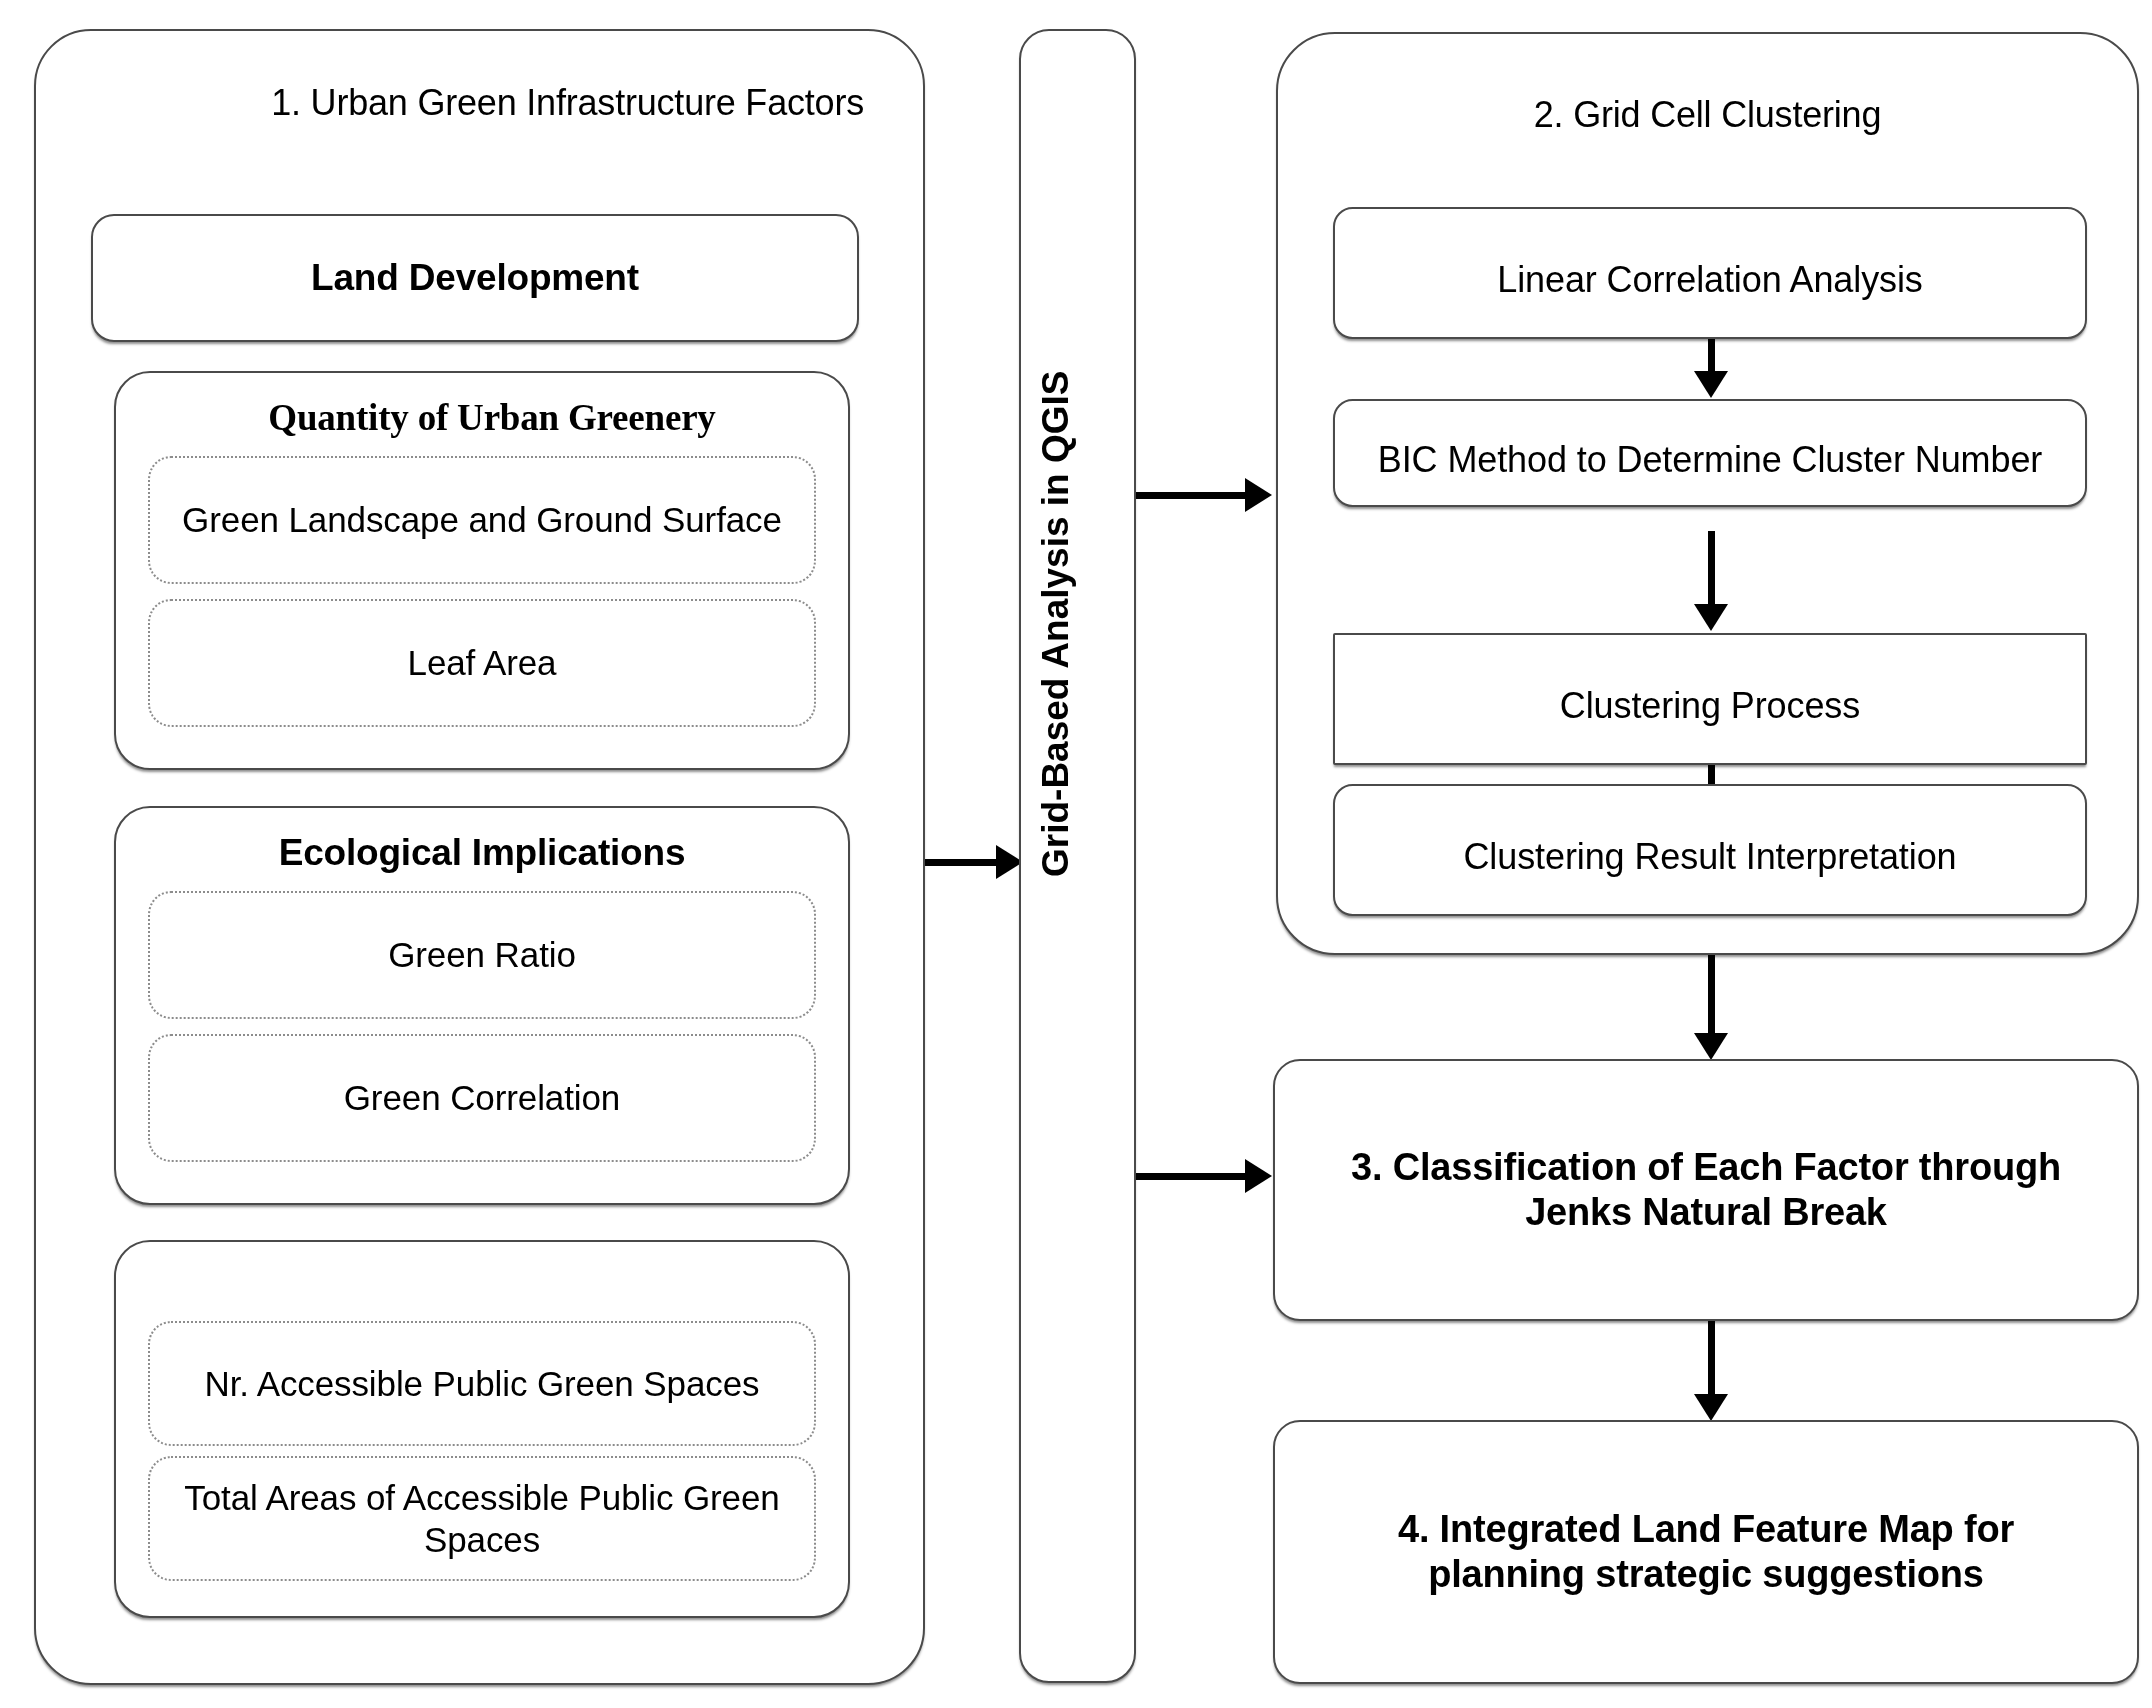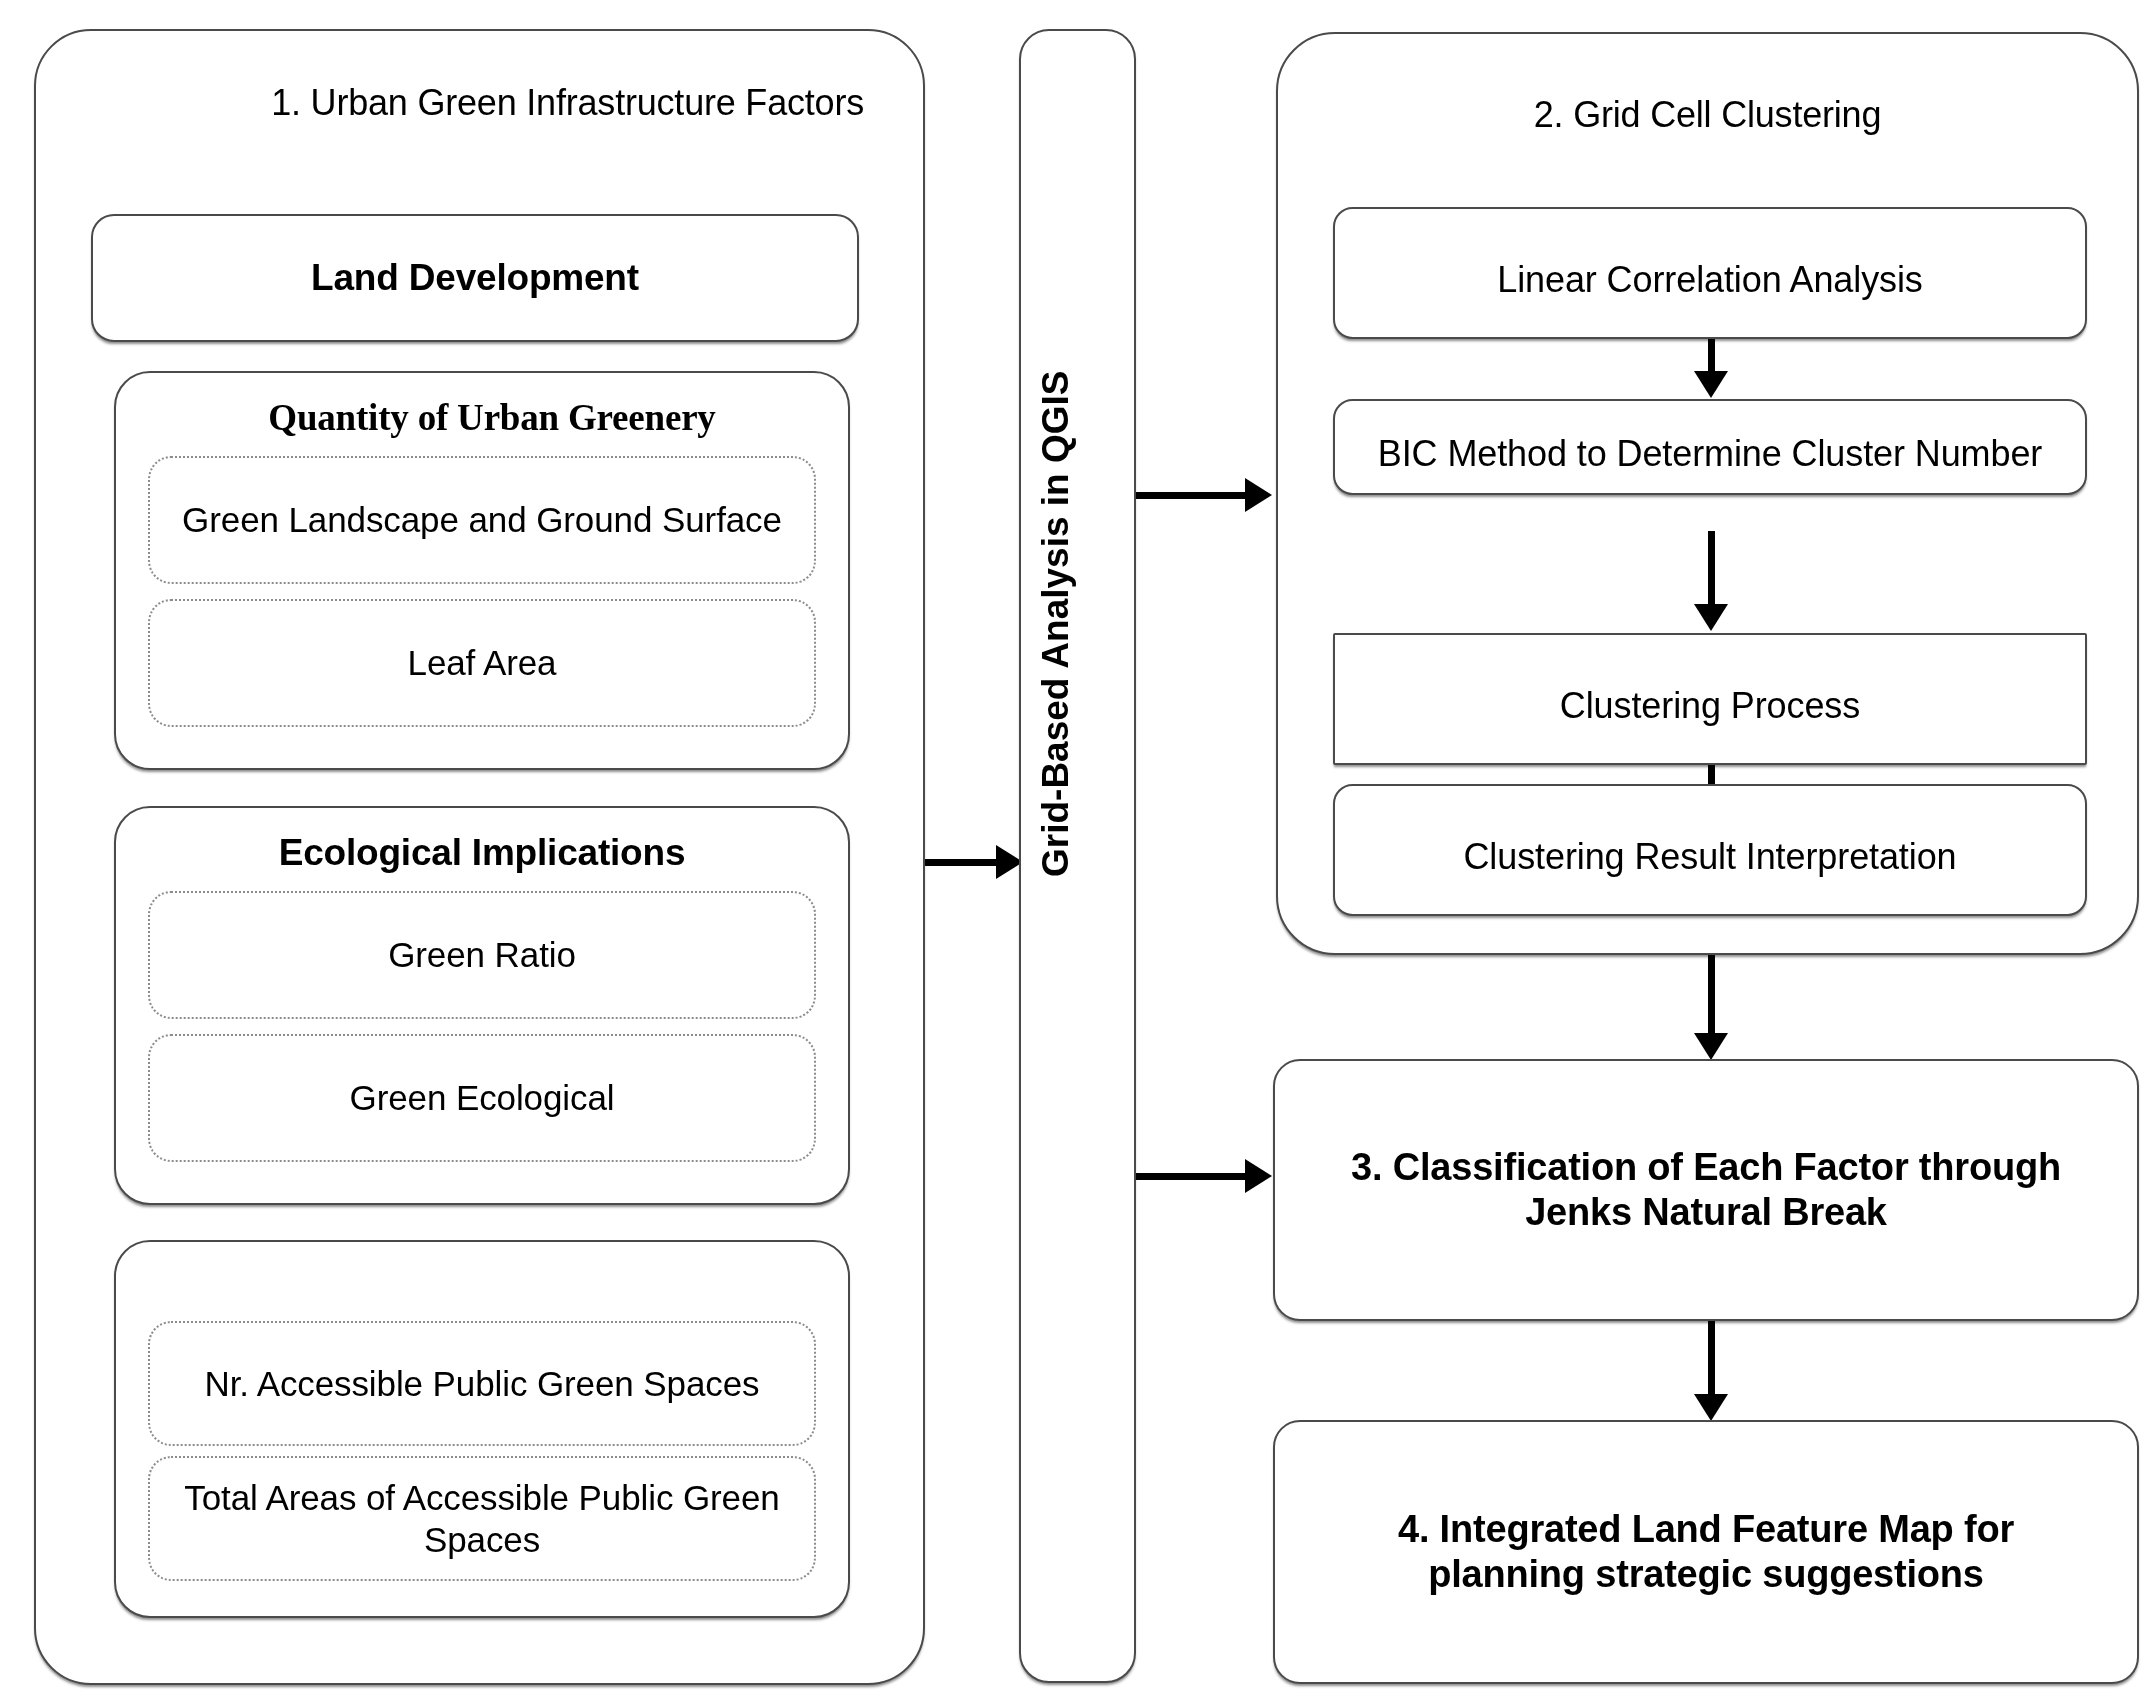--- a/index.html
+++ b/index.html
@@ -143,21 +143,21 @@
 
   <div class="rbox" style="left:114px; top:806px; width:736px; height:399px; border-radius:36px;">
   </div>
   <div class="ctr f-sec" style="left:114px; width:736px; top:825px; height:55px;">
     <span>Ecological Implications</span>
   </div>
   <div class="dbox" style="left:148px; top:891px; width:668px; height:128px;">
     <div class="fill f-sub">Green Ratio</div>
   </div>
   <div class="dbox" style="left:148px; top:1034px; width:668px; height:128px;">
-    <div class="fill f-sub">Green Ecological</div>
+    <div class="fill f-sub">Green Correlation</div>
   </div>
 
   <div class="rbox" style="left:114px; top:1240px; width:736px; height:378px; border-radius:36px;">
   </div>
   <div class="dbox" style="left:148px; top:1321px; width:668px; height:125px;">
     <div class="fill f-sub">Nr. Accessible Public Green Spaces</div>
   </div>
   <div class="dbox" style="left:148px; top:1456px; width:668px; height:125px;">
     <div class="fill f-sub">Total Areas of Accessible Public Green Spaces</div>
   </div>
@@ -191,21 +191,21 @@
 
   <div class="rbox" style="left:1333px; top:207px; width:754px; height:132px; border-radius:19.6px;">
     <div class="fill f-node">Linear Correlation Analysis</div>
   </div>
 
   <div class="arrow-v" style="left:1693px; top:339px; width:36px; height:59px;">
     <div class="shaft" style="height:36px;"></div>
     <div class="head"></div>
   </div>
 
-  <div class="rbox" style="left:1333px; top:399px; width:754px; height:96px; border-radius:19.6px;">
+  <div class="rbox" style="left:1333px; top:399px; width:754px; height:108px; border-radius:19.6px;">
     <div class="fill f-node">BIC Method to Determine Cluster Number</div>
   </div>
 
   <div class="arrow-v" style="left:1693px; top:531px; width:36px; height:100px;">
     <div class="shaft" style="height:77px;"></div>
     <div class="head"></div>
   </div>
 
   <div class="rbox" style="left:1333px; top:633px; width:754px; height:132px; border-radius:2px;text-decoration:underline;">
     <div class="fill f-node">Clustering Process</div>

